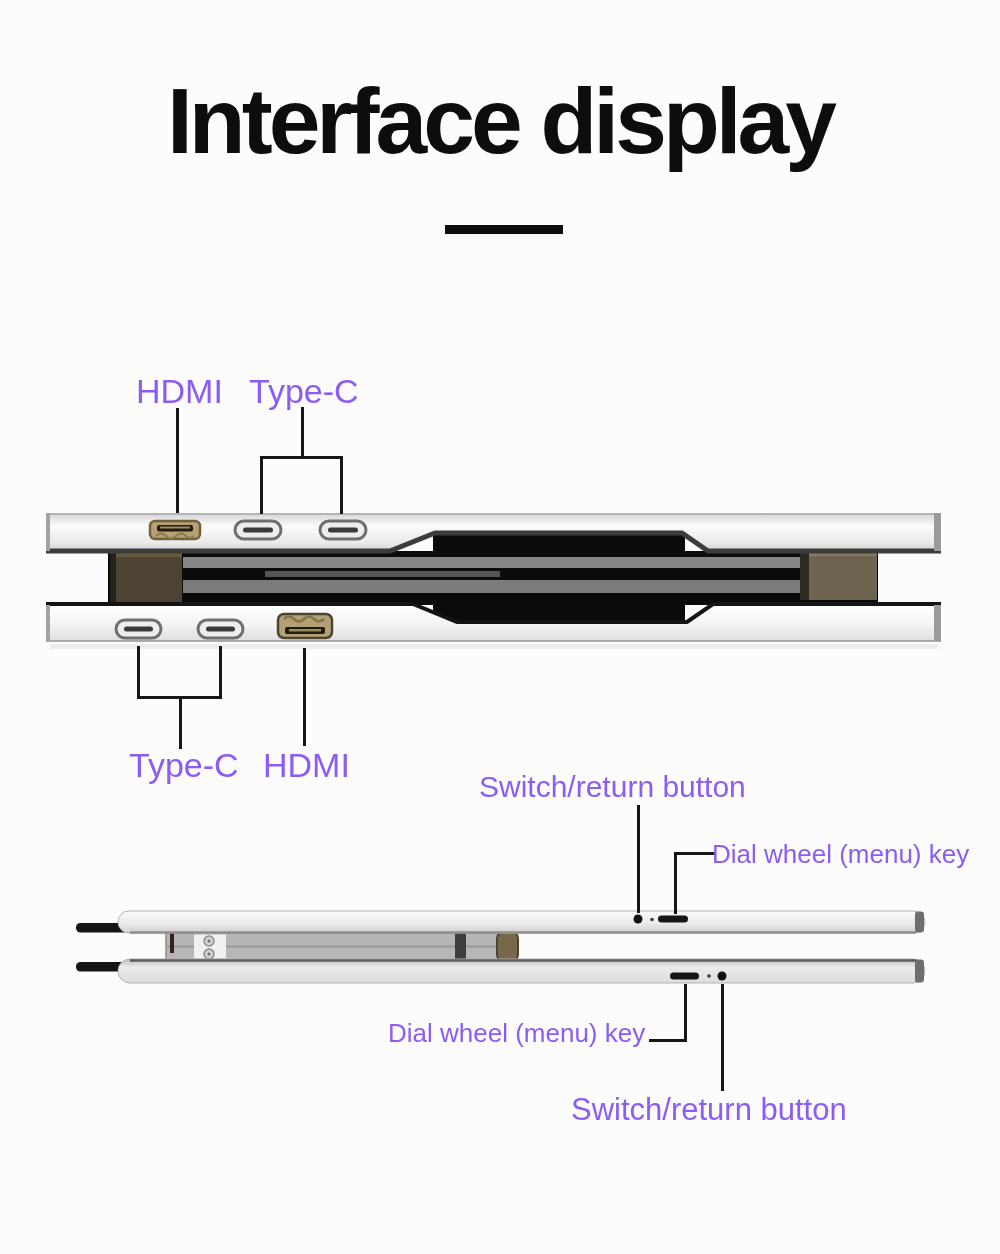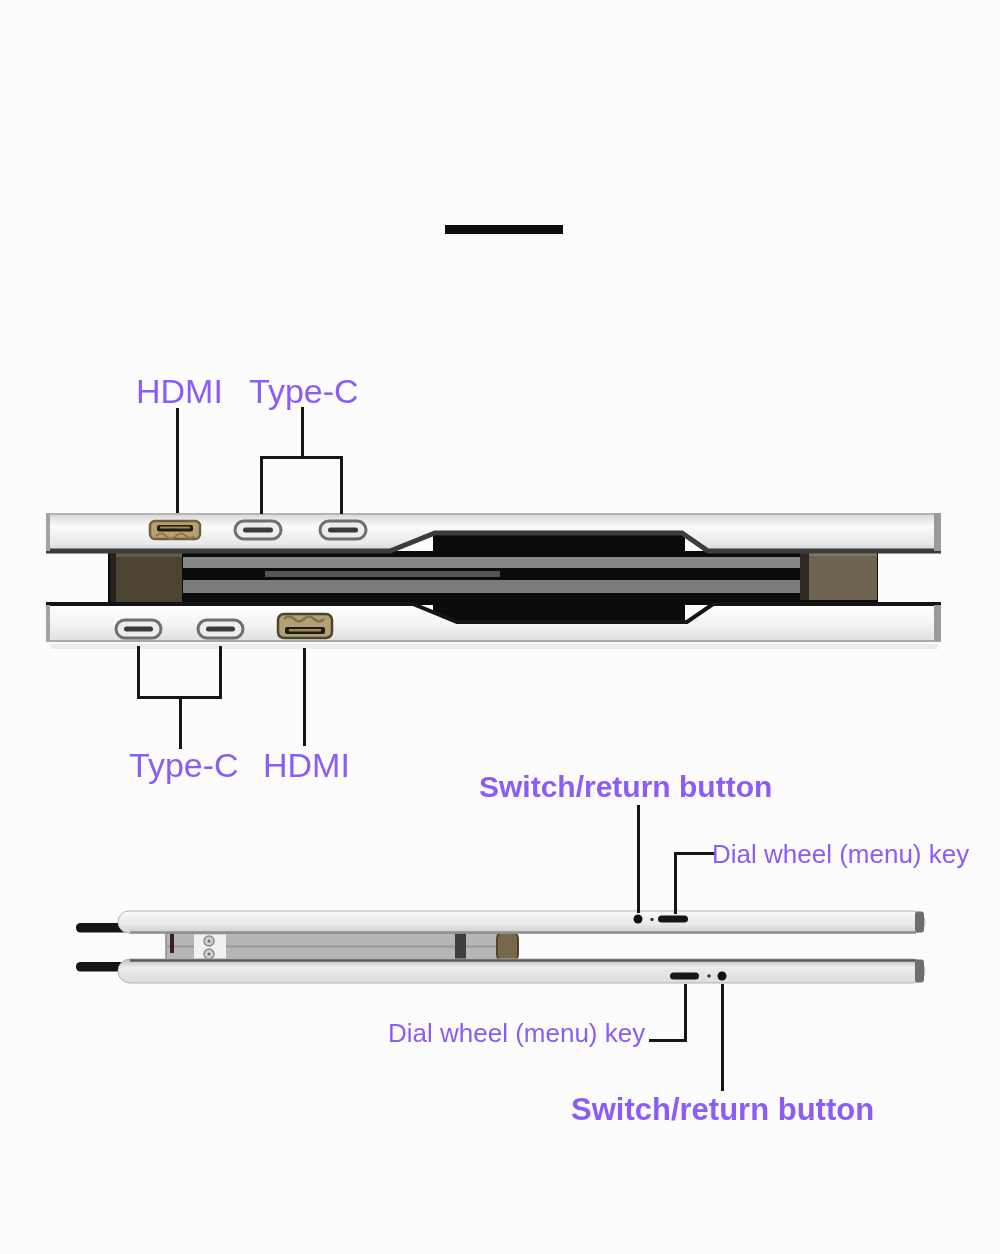--- a/index.html
+++ b/index.html
@@ -19,30 +19,31 @@
     color:#0d0d0d;line-height:1.1;white-space:nowrap;
   }
   .divider{
     position:absolute;left:445px;top:225px;width:118px;height:9px;
     background:#0d0d0d;
   }
   .lbl{
     position:absolute;color:#8b5cf6;white-space:nowrap;line-height:1.15;
   }
   .lbl-port{font-size:34px;font-weight:400;}
-  .lbl-btn-lg{font-size:30px;font-weight:700;}
+  .lbl-btn-lg{font-size:30px;font-weight:400;}
   .lbl-btn-sm{font-size:26px;font-weight:400;text-align:right;}
   .line{position:absolute;background:#161616;}
   svg{position:absolute;left:0;top:0;}
 </style>
 </head>
 <body>
 
 <div class="canvas">
 
+  <div class="title">Interface display</div>
   <div class="divider"></div>
 
   <svg width="1000" height="1254" viewBox="0 0 1000 1254">
     <defs>
       <linearGradient id="slabTop" x1="0" y1="0" x2="0" y2="1">
         <stop offset="0" stop-color="#d4d4d4"></stop>
         <stop offset="0.35" stop-color="#fbfbfb"></stop>
         <stop offset="0.8" stop-color="#e9e9e9"></stop>
         <stop offset="1" stop-color="#d2d2d2"></stop>
       </linearGradient>

